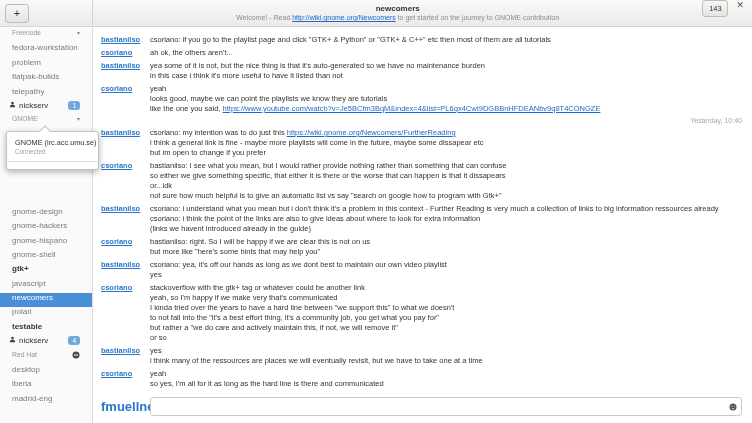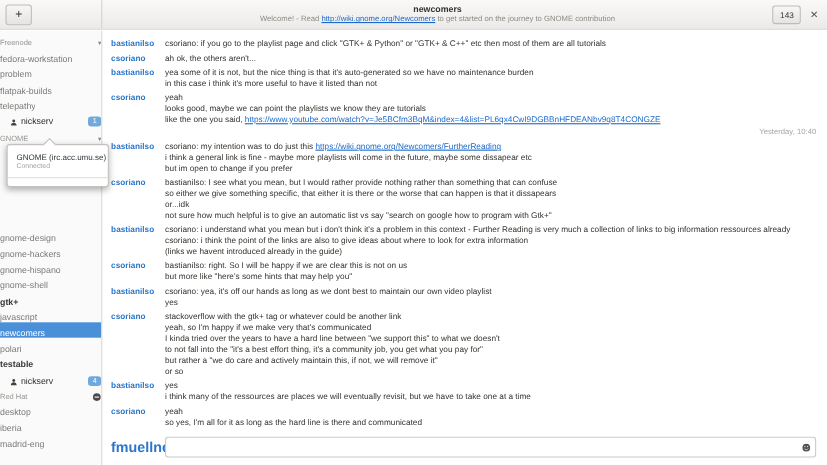--- a/index.html
+++ b/index.html
@@ -9,29 +9,29 @@
   
   .headerbar { position:absolute; top:0; left:0; right:0; height:27px; display:flex;
     background:linear-gradient(#faf9f8,#eceae8); border-bottom:1px solid #d5d2cf; }
   .hb-left { width:93px; flex-shrink:0; border-right:1px solid #d5d2cf; display:flex; align-items:center; padding-left:5px; }
   .add-btn { width:24px; height:19px; border:1px solid #bfbcb8; border-radius:3px;
     background:linear-gradient(#f7f6f5,#e6e4e1); color:#2e3436; font-size:11px; line-height:16px; text-align:center; cursor:default; }
   .hb-center { flex:1; display:flex; flex-direction:column; align-items:center; justify-content:center; overflow:hidden; }
   .hb-title { font-size:8px; font-weight:bold; color:#2e3436; line-height:9px; }
   .hb-sub { font-size:7px; color:#8e8a85; line-height:9px; white-space:nowrap; }
   .hb-sub a { color:#1b6acb; text-decoration:underline; }
-  .hb-right { display:flex; align-items:center; gap:8px; padding-right:8px; }
+  .hb-right { display:flex; align-items:flex-start; gap:8px; padding-right:8px; }
   .count-btn { min-width:26px; height:17px; border:1px solid #bfbcb8; border-radius:3px;
     background:linear-gradient(#f7f6f5,#e6e4e1); color:#2e3436; font-size:7.5px; padding:0 4px; }
   .close-btn { border:none; background:transparent; color:#55524e; font-size:9px; }
 
   
   .sidebar { position:absolute; top:28px; left:0; width:93px; bottom:0; background:#fafafa;
     border-right:1px solid #dcd9d6; padding-top:1px; overflow:hidden; }
-  .srow { height:14.4px; display:flex; align-items:flex-end; padding:0 0; font-size:8px; color:#7d7a76; white-space:nowrap; }
+  .srow { height:14.4px; display:flex; align-items:flex-start; padding:0 12px; font-size:8px; color:#7d7a76; white-space:nowrap; }
   .srow.account { font-size:6.8px; color:#989490; }
   .srow.account .srow-label { flex:1; }
   .srow.channel .srow-label { overflow:hidden; }
   .srow.bold { color:#3d3b38; font-weight:bold; }
   .srow.selected { background:var(--accent,#4a90d9); color:#fff; }
   .srow.user { padding-left:9px; gap:3px; color:#2f2d2b; }
   .caret { font-size:6px; color:#8a8783; }
   .badge { margin-left:auto; background:var(--badge,#72a9dd); color:#fff; font-size:6.5px;
     border-radius:3px; padding:1px 4px; line-height:7px; }
   .srow-spacer { height:77px; }
@@ -46,21 +46,21 @@
   .popup-sub { font-size:6.3px; color:#a5a29e; padding:1px 8px 4px; }
   .popup-sep { border:none; border-top:1px solid #e2e0dd; margin:2px 0 3px; }
   .popup-item { font-size:7.5px; color:#2e3436; padding:3px 8px; }
   .popup-item.focused { border:1px solid #a3a09c; border-radius:2px; margin:0 2px; padding:2px 6px; }
 
   
   .chat { position:absolute; left:94px; top:28px; right:0; bottom:33px; background:#fff; overflow:hidden; padding-top:1px; }
   .clip-line { height:3px; overflow:hidden; margin-left:63px; font-size:7.5px; color:#36332f; }
   .group { display:flex; margin-top:3px; }
   .nick-col { width:56px; flex-shrink:0; padding-left:7px; font-size:7.5px; font-weight:bold;
-    color:var(--nick,#2a76c9); line-height:10px; }
+    color:var(--nick,#2a76c9); line-height:10px;text-decoration:underline; }
   .lines { flex:1; overflow:hidden; }
   .line { font-size:7.5px; color:#36332f; line-height:10px; white-space:nowrap; overflow:hidden; }
   .line a { color:var(--link,#1b6acb); text-decoration:underline; }
   .ts { text-align:right; font-size:7px; color:#a9a6a2; padding:3px 10px 1px; }
   .status-line { text-align:right; font-size:7px; color:#a9a6a2; padding:4px 8px 0; }
 
   
   .inputbar { position:absolute; left:94px; right:0; bottom:0; height:33px; background:#fff;
     display:flex; align-items:center; }
   .input-nick { width:56px; flex-shrink:0; padding-left:7px; font-size:13px; font-weight:bold; color:var(--nick,#2a76c9); }

